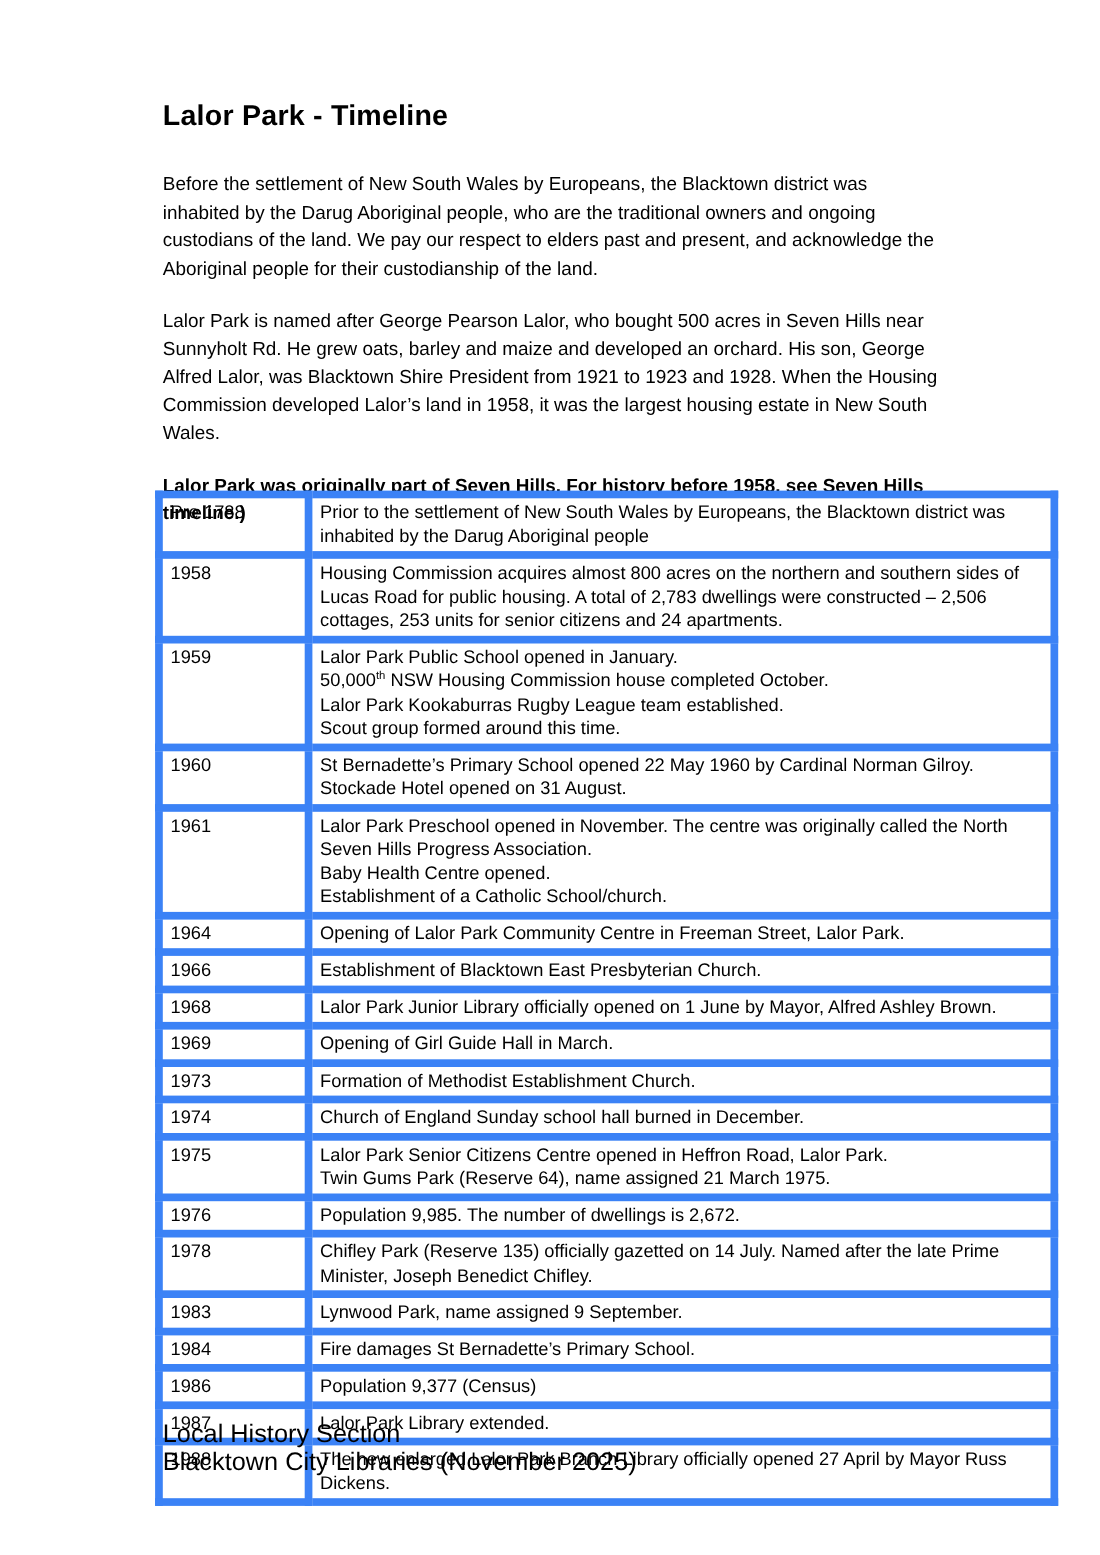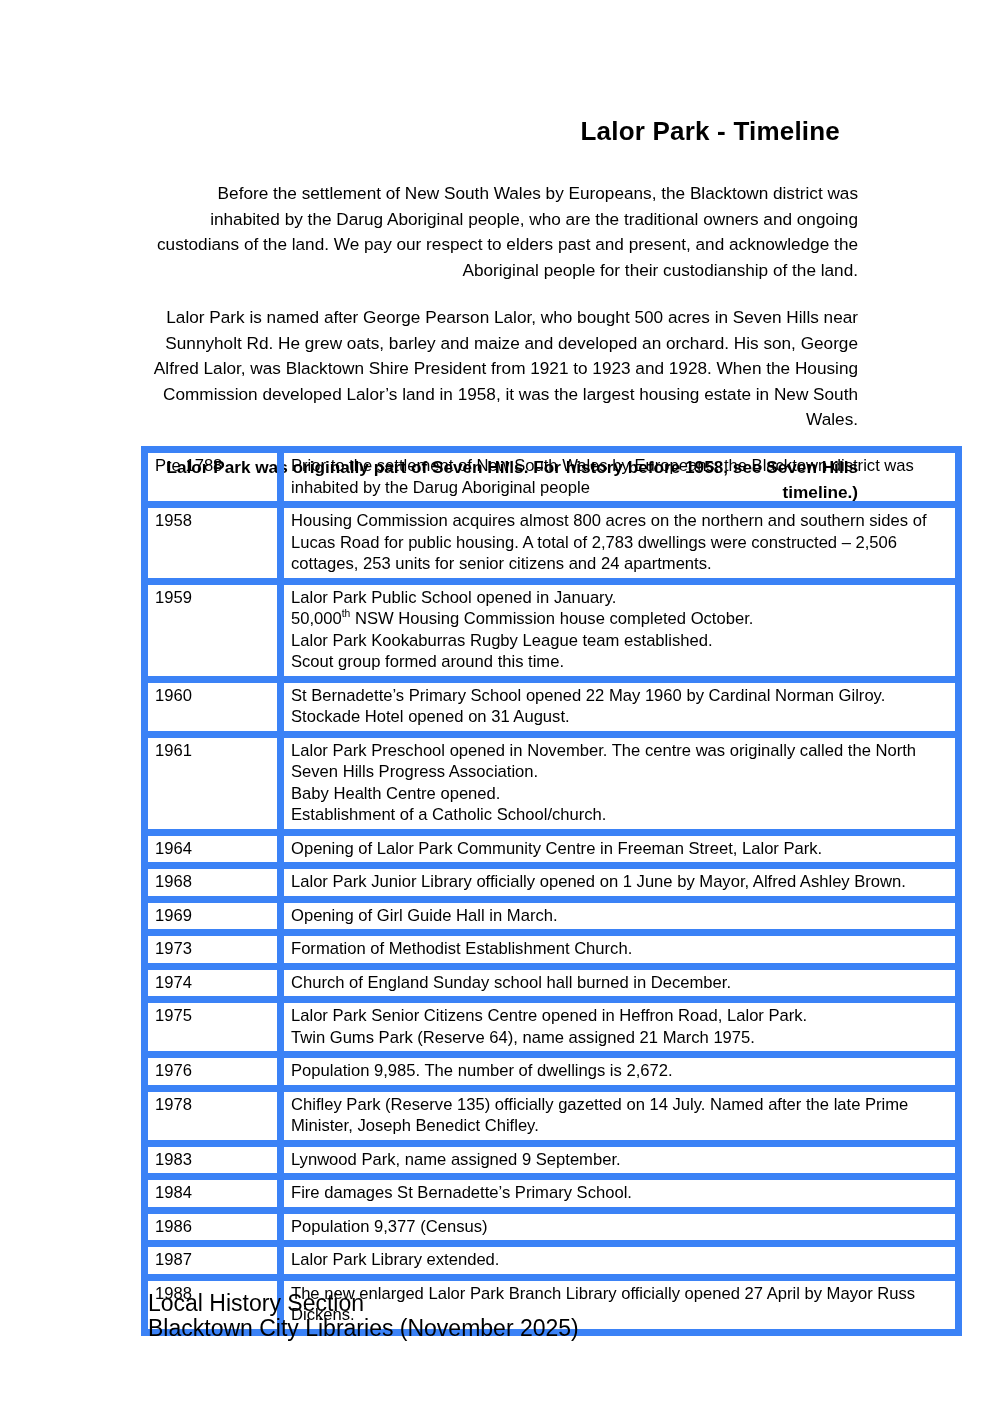--- a/index.html
+++ b/index.html
@@ -19,32 +19,31 @@
     box-sizing: border-box;
     overflow: hidden;
   }
   .content {
     position: absolute;
     left: 148px;
     top: 0;
     width: 770px;
   }
   .doc-title {
-    text-align: right;
+    text-align: left;
     font-size: 26px;
     font-weight: bold;
     margin: 0;
-    padding-top: 116px;
+    padding-top: 90px;
     letter-spacing: 0.2px;
     width: 692px;
     margin-left: 0px;
   }
   .intro {
     margin-top: 34px;
-    text-align: right;
   }
   .intro p {
     margin: 0 0 22px 0;
     font-size: 17.2px;
     line-height: 25.5px;
     width: 710px;
   }
   .intro p:last-child {
     margin-bottom: 0;
     font-weight: bold;
@@ -142,20 +141,26 @@
             <span class="event-line">Establishment of a Catholic School/church.</span>
           </td>
         </tr>
         <tr>
           <td class="year-cell">1964</td>
           <td class="event-cell">
             <span class="event-line">Opening of Lalor Park Community Centre in Freeman Street, Lalor Park.</span>
           </td>
         </tr>
         <tr>
+          <td class="year-cell">1966</td>
+          <td class="event-cell">
+            <span class="event-line">Establishment of Blacktown East Presbyterian Church.</span>
+          </td>
+        </tr>
+        <tr>
           <td class="year-cell">1968</td>
           <td class="event-cell">
             <span class="event-line">Lalor Park Junior Library officially opened on 1 June by Mayor, Alfred Ashley Brown.</span>
           </td>
         </tr>
         <tr>
           <td class="year-cell">1969</td>
           <td class="event-cell">
             <span class="event-line">Opening of Girl Guide Hall in March.</span>
           </td>

